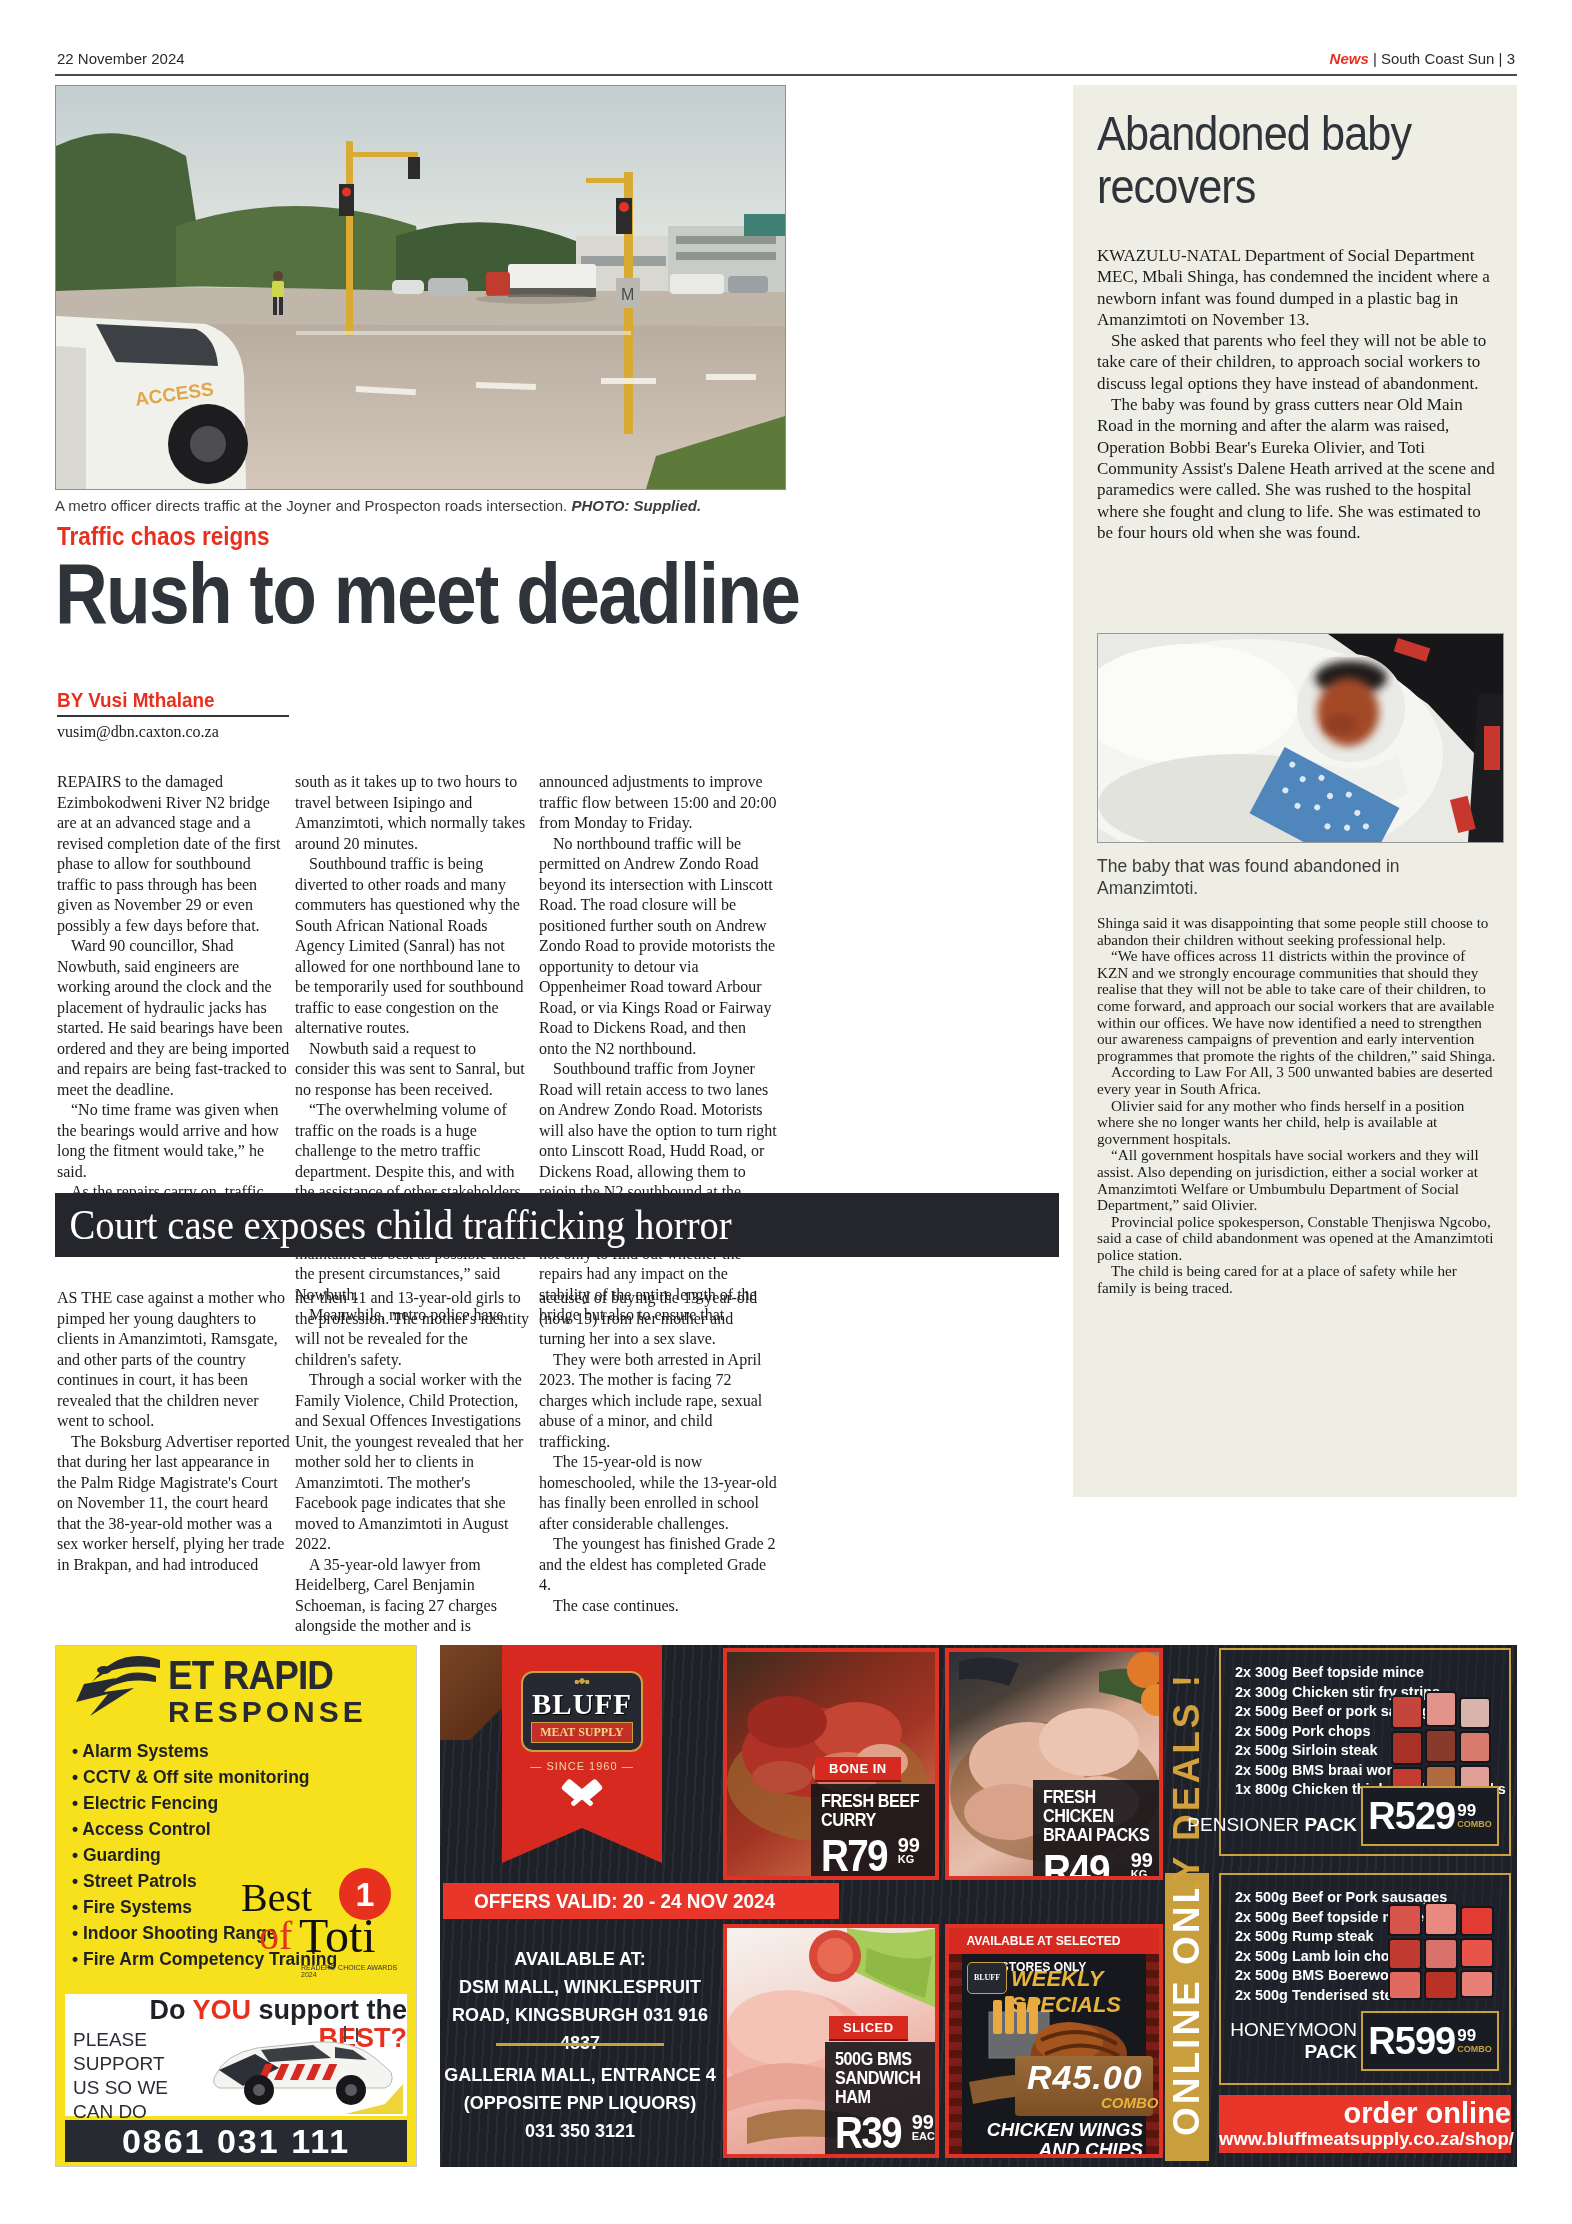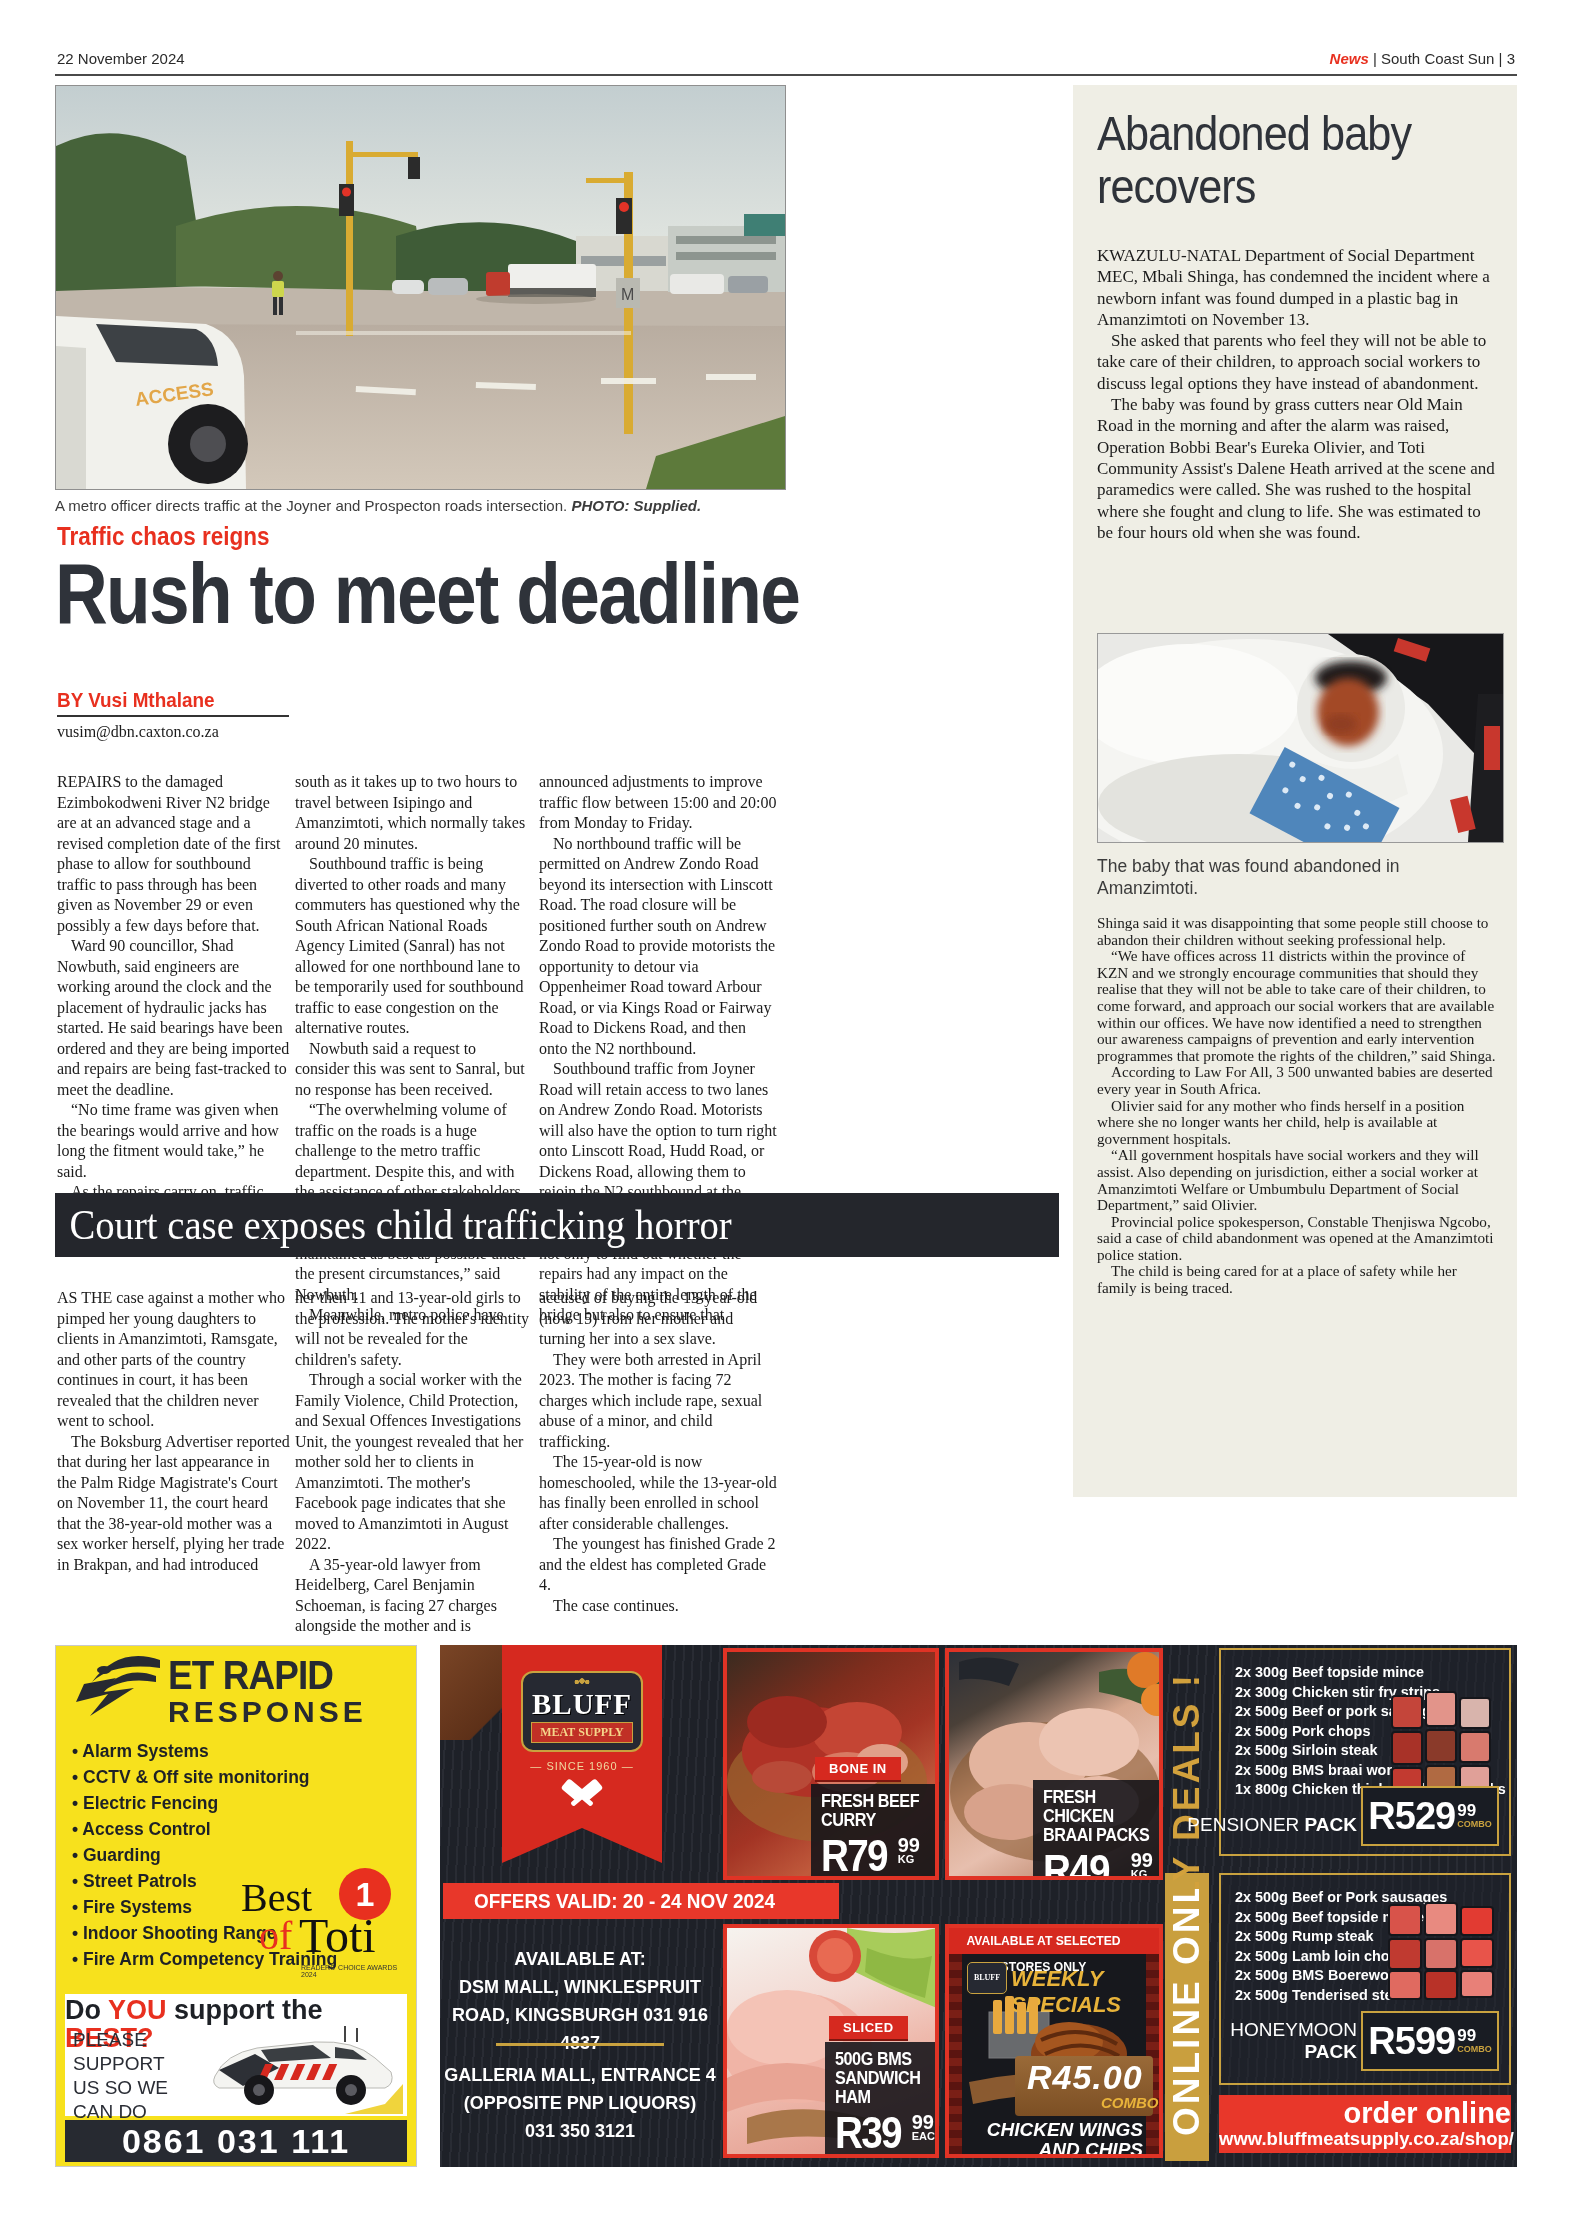--- a/index.html
+++ b/index.html
@@ -268,21 +268,21 @@
       <li>Fire Arm Competency Training</li>
     </ul>
   <div class="abs" style="left:185px;top:222px;width:165px;height:115px;font-family:'Liberation Serif',serif;">
     <span class="abs" style="left:0;top:6px;font-size:40px;color:#111;">Best</span>
     <span class="abs" style="left:98px;top:0;width:52px;height:52px;background:#e8301f;border-radius:50%;color:#fff;font-size:34px;font-weight:bold;text-align:center;line-height:52px;font-family:'Liberation Sans',sans-serif;"><span>1</span></span>
     <span class="abs red" style="left:18px;top:44px;font-size:40px;">of</span>
     <span class="abs" style="left:58px;top:40px;font-size:48px;color:#111;">Toti</span>
     <span class="abs" style="left:60px;top:96px;font-size:7px;color:#333;font-family:'Liberation Sans',sans-serif;">READERS' CHOICE AWARDS 2024</span>
   </div>
   <div class="abs" style="left:9px;top:348px;width:342px;height:122px;background:#fff;">
-    <div style="text-align:left;font-size:27px;font-weight:800;color:#1e2126;padding-top:2px;line-height:28px;">
+    <div style="text-align:right;font-size:27px;font-weight:800;color:#1e2126;padding-top:2px;line-height:28px;">
       <span>Do </span><span class="red">YOU</span><span> support the</span><br>
       <span class="red">BEST?</span>
     </div>
     <div class="abs" style="left:8px;top:34px;width:122px;font-size:19px;line-height:24px;color:#2a2d35;">PLEASE SUPPORT US SO WE CAN DO EVEN MORE!</div>
     <svg class="abs" style="left:130px;top:30px;" width="208" height="90" viewBox="0 0 208 90">
       <path d="M190,80 L208,60 L208,90 L150,90 Z" fill="#f0d43c"></path>
       <line x1="150" y1="18" x2="150" y2="2" stroke="#444" stroke-width="2"></line>
       <line x1="162" y1="18" x2="162" y2="4" stroke="#444" stroke-width="2"></line>
       <path d="M20,52 Q30,30 62,24 L120,18 Q160,16 180,34 L196,48 Q200,60 190,64 L24,64 Q16,60 20,52 Z" fill="#f4f4f1" stroke="#b9b9b4"></path>
       <path d="M66,26 L118,21 L136,34 L74,38 Z" fill="#3a3e42"></path>

